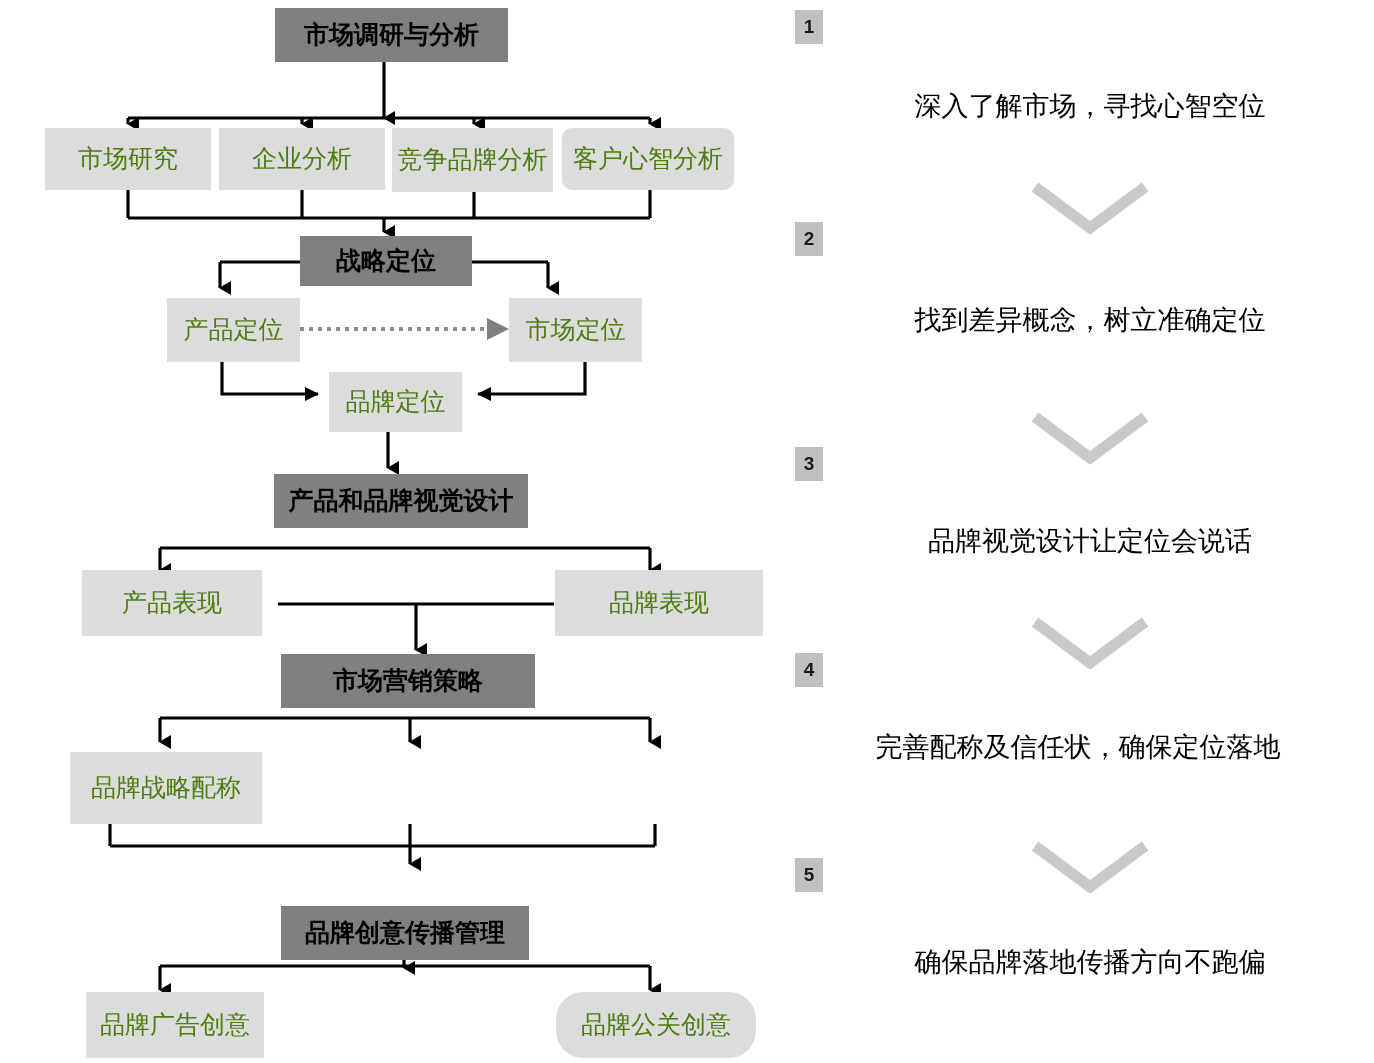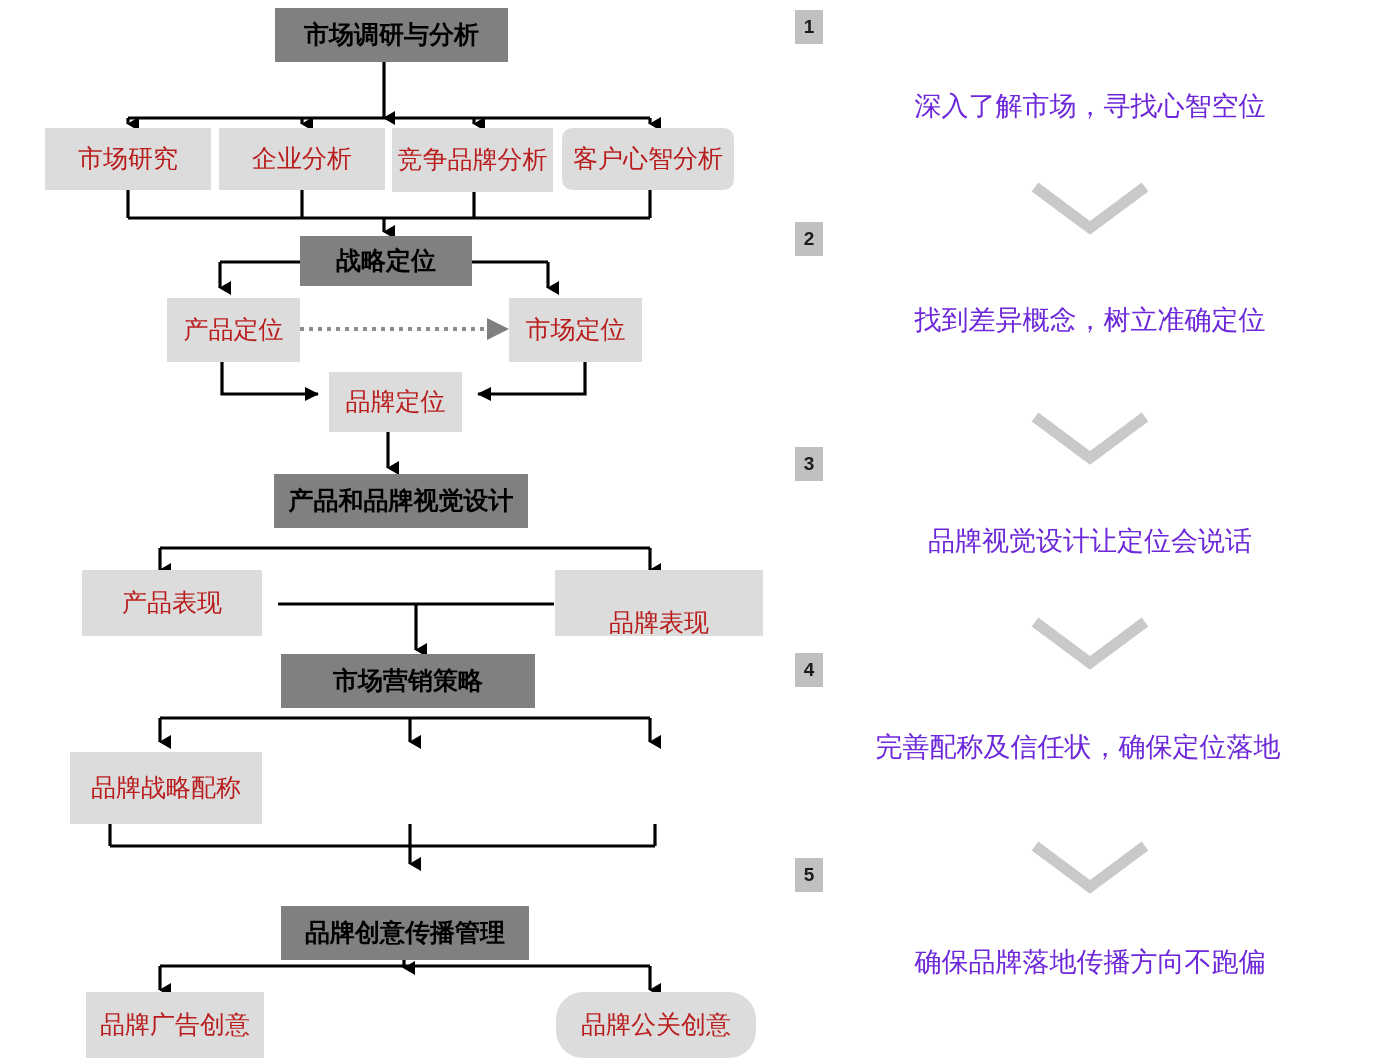--- a/index.html
+++ b/index.html
@@ -31,21 +31,21 @@
     position: absolute;
     box-sizing: border-box;
     display: flex;
     align-items: center;
     justify-content: center;
     text-align: center;
     line-height: 1.1;
   }
   .node-light {
     background: #dcdcdc;
-    color: #b91c1c;
+    color: #4d7c0f;
     font-size: 25px;
     font-weight: 400;
   }
   .node-header {
     background: #808080;
     color: #000000;
     font-size: 25px;
     font-weight: bold;
   }
   .badge {
@@ -57,21 +57,21 @@
     color: #1a1a1a;
     font-size: 19px;
     font-weight: bold;
     display: flex;
     align-items: center;
     justify-content: center;
   }
   .caption {
     position: absolute;
     box-sizing: border-box;
-    color: #6d28d9;
+    color: #000000;
     font-size: 27px;
     font-weight: 400;
     white-space: nowrap;
     text-align: center;
     width: 520px;
   }
 </style>
 </head>
 <body>
 
@@ -184,21 +184,21 @@
     <span>品牌定位</span>
   </div>
 
   <div class="node node-header" style="left:274px; top:474px; width:254px; height:54px;">
     <span>产品和品牌视觉设计</span>
   </div>
 
   <div class="node node-light" style="left:82px; top:570px; width:180px; height:66px;">
     <span>产品表现</span>
   </div>
-  <div class="node node-light" style="left:555px; top:570px; width:208px; height:66px;align-items:flex-end;">
+  <div class="node node-light" style="left:555px; top:570px; width:208px; height:66px;">
     <span>品牌表现</span>
   </div>
 
   <div class="node node-header" style="left:281px; top:654px; width:254px; height:54px;">
     <span>市场营销策略</span>
   </div>
 
   <div class="node node-light" style="left:70px; top:752px; width:192px; height:72px;">
     <span>品牌战略配称</span>
   </div>

